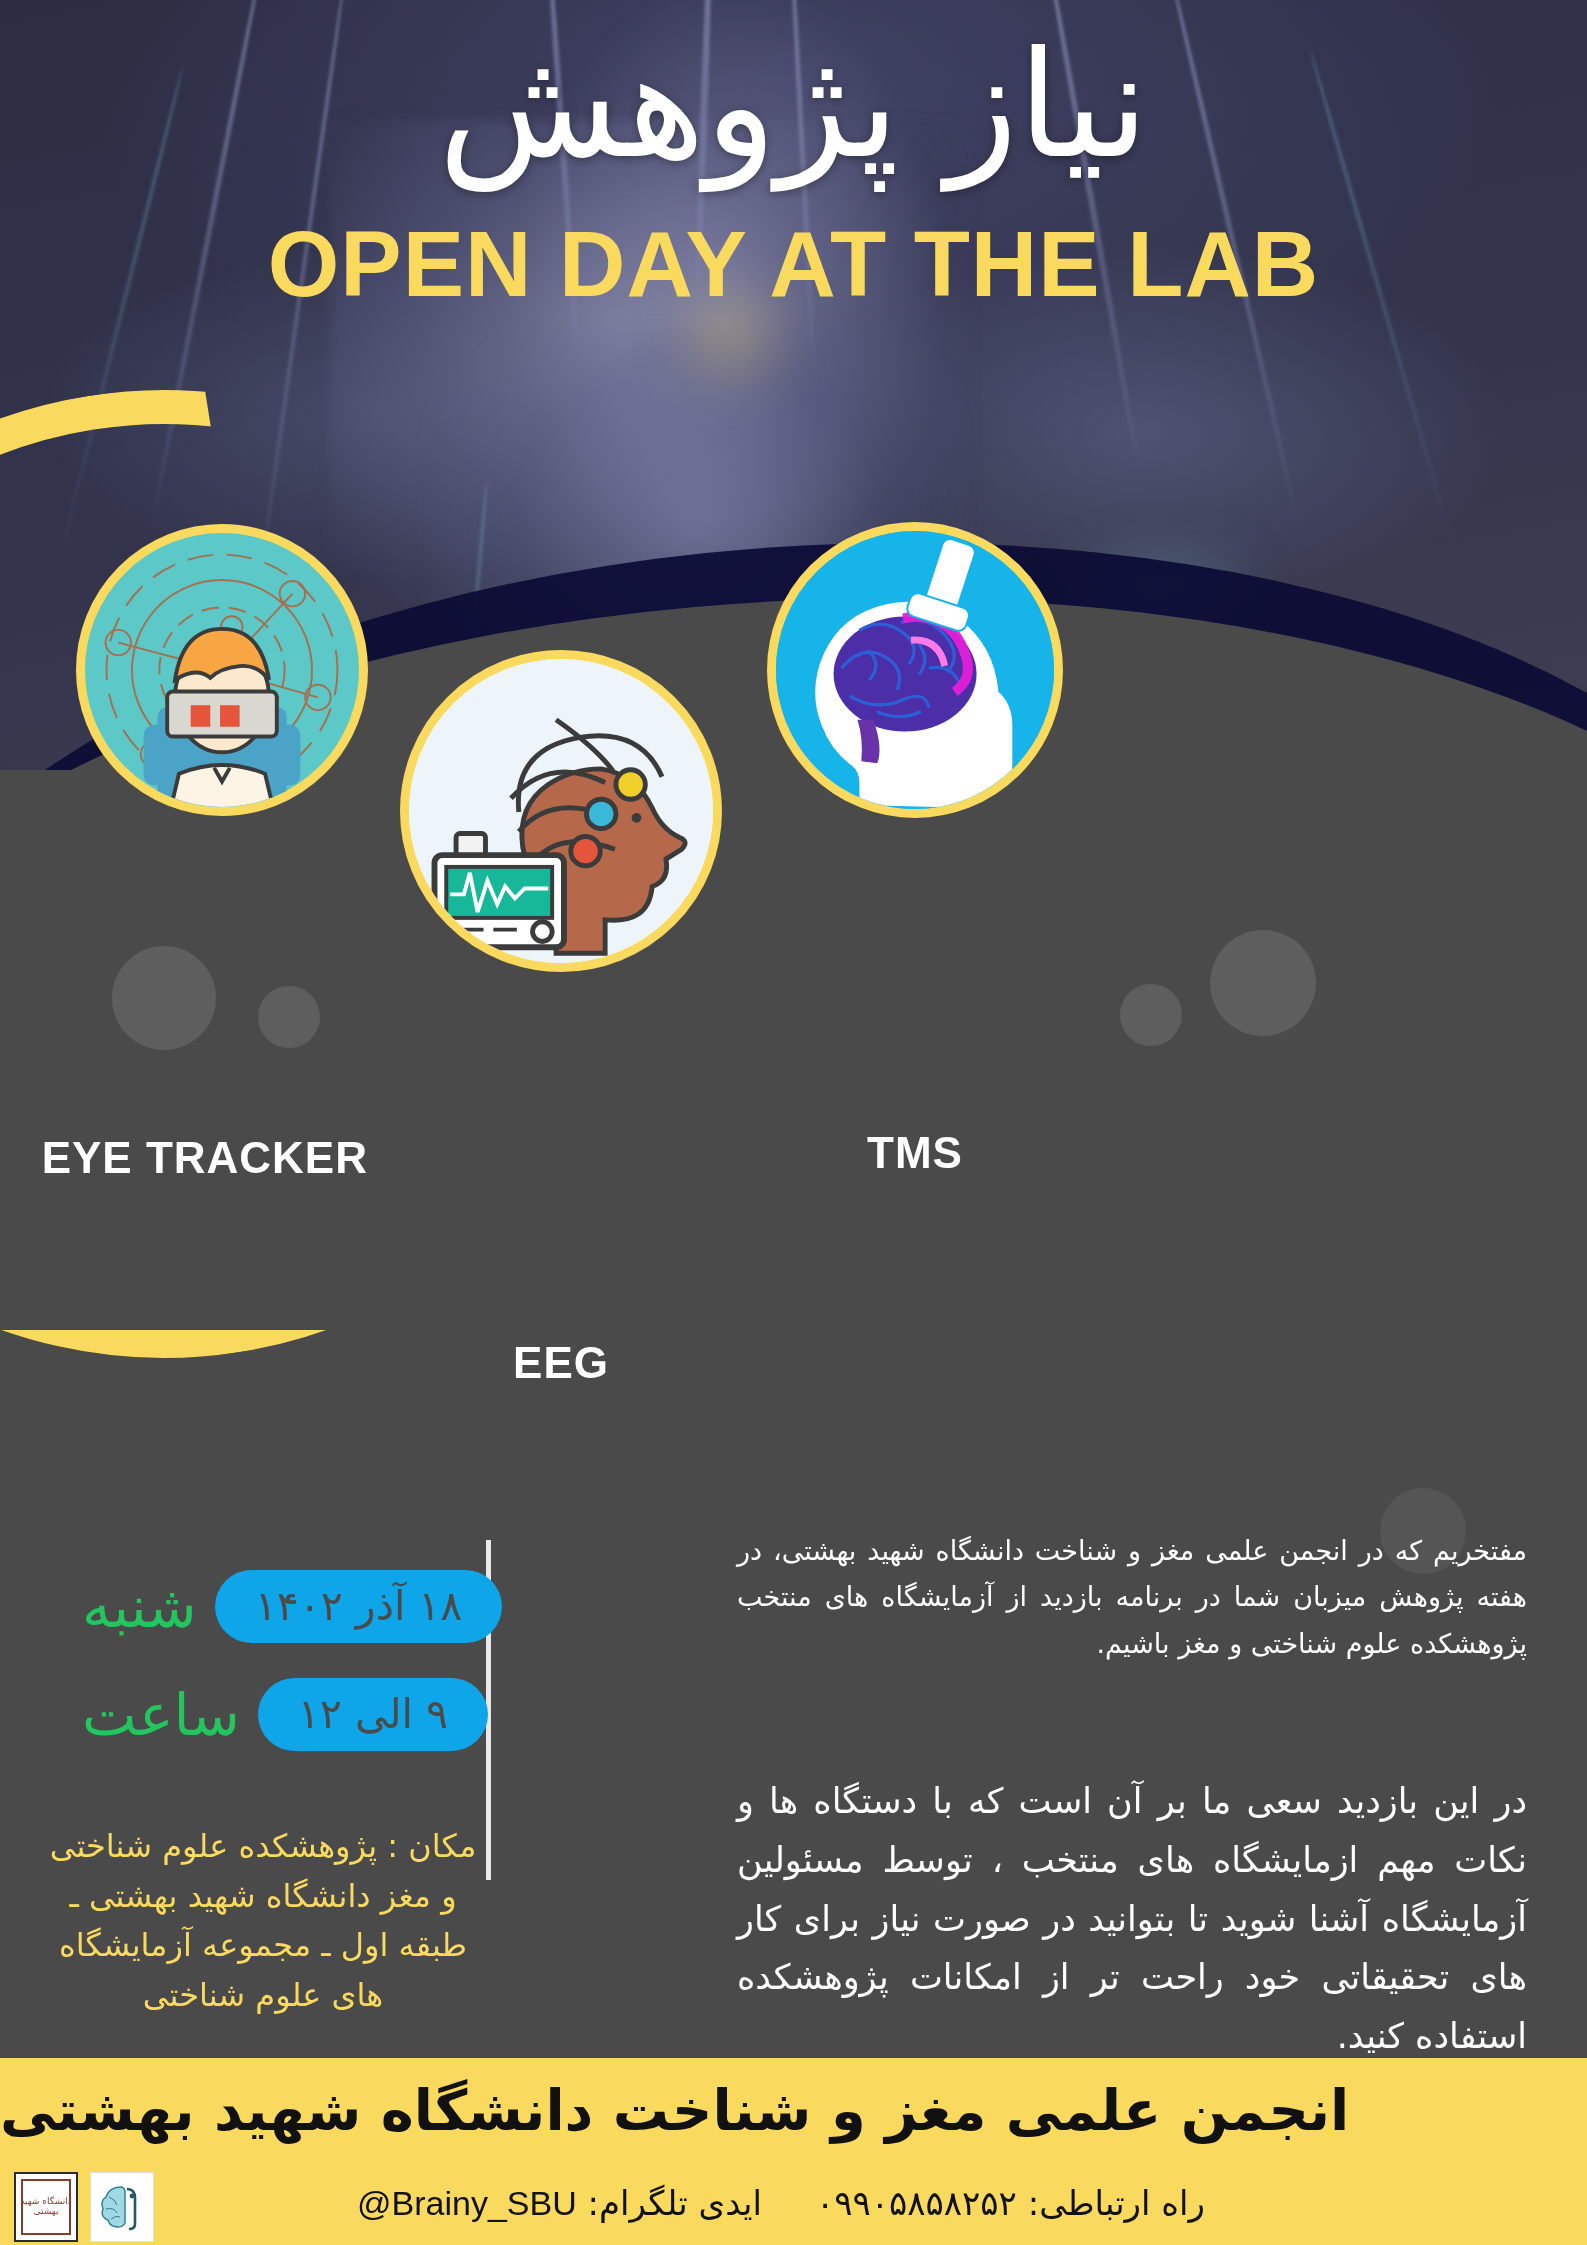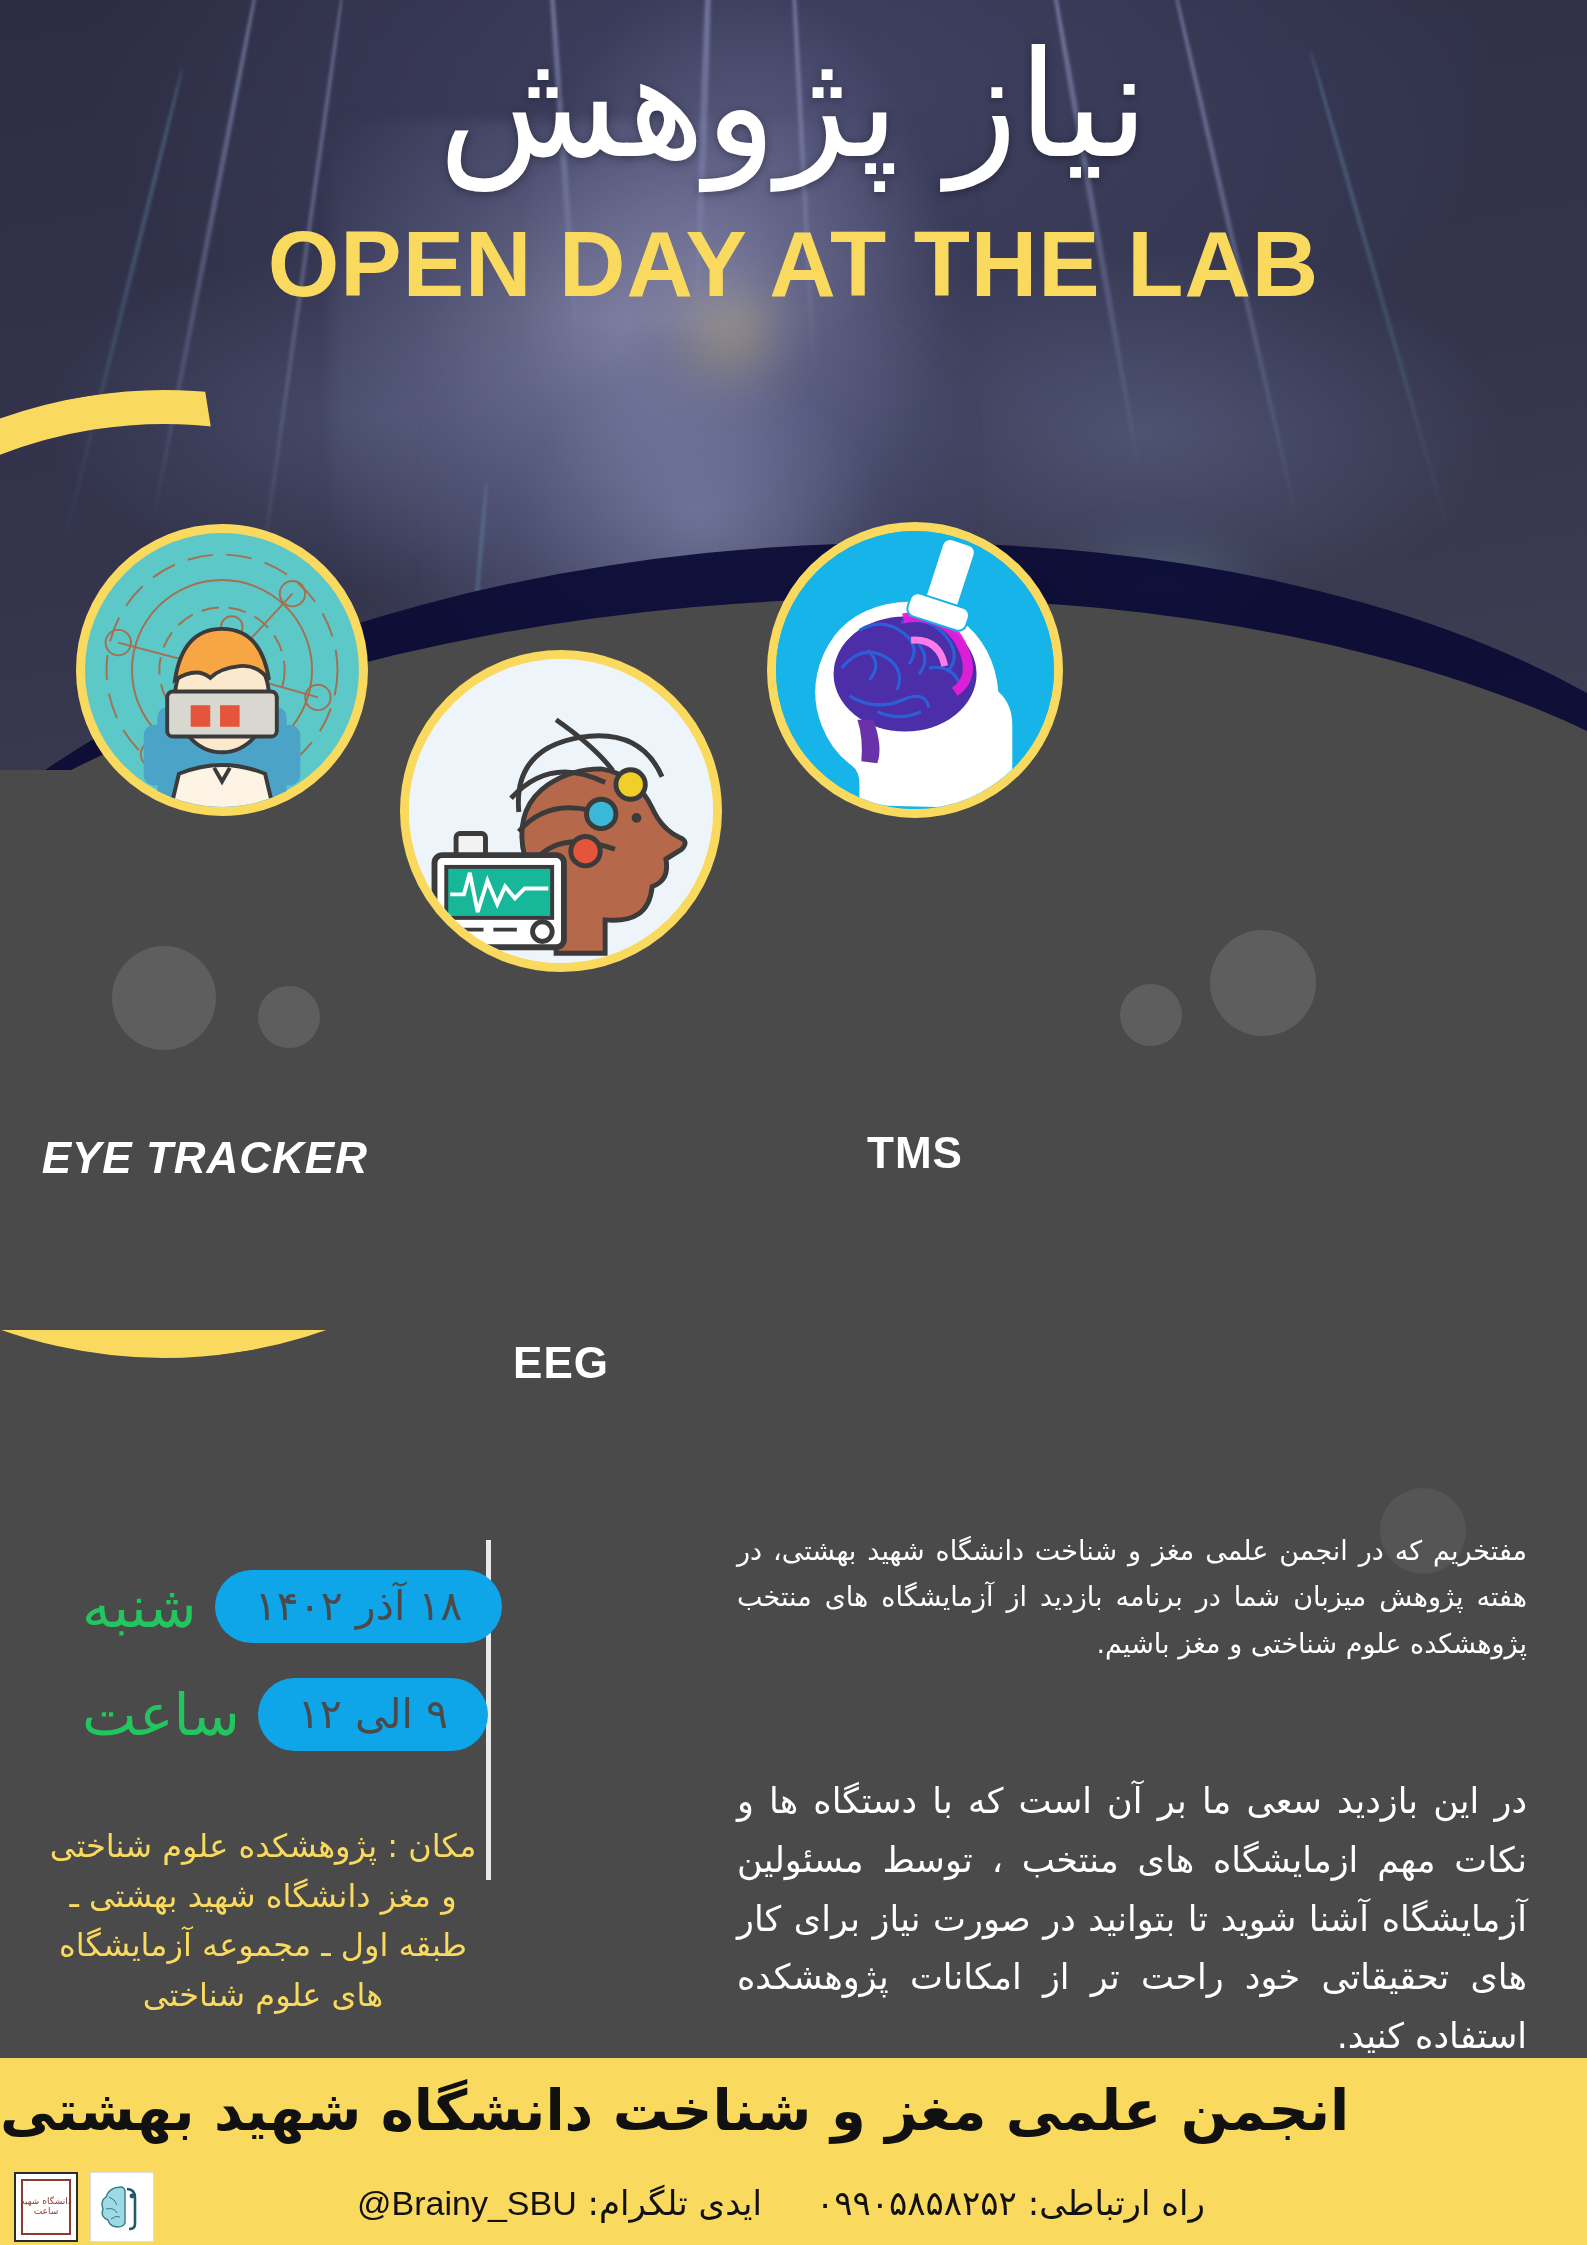--- a/index.html
+++ b/index.html
@@ -77,21 +77,21 @@
     font-family:"Liberation Sans",sans-serif;letter-spacing:1px;direction:ltr;
   }
 
   
   .circ{position:absolute;border-radius:50%;border:9px solid #fada5e;overflow:hidden;box-sizing:border-box;}
   .circ-eye{left:76px;top:524px;width:292px;height:292px;background:#5cc8c8;}
   .circ-eeg{left:400px;top:650px;width:322px;height:322px;background:#eef5fa;}
   .circ-tms{left:767px;top:522px;width:296px;height:296px;background:#16b4e8;}
 
   .lbl{position:absolute;color:#fff;font-weight:bold;font-family:"Liberation Sans",sans-serif;letter-spacing:1px;}
-  .lbl-eye{left:76px;top:1133px;width:292px;text-align:center;font-size:44px;white-space:nowrap;font-style:italic;}
+  .lbl-eye{left:76px;top:1133px;width:292px;text-align:center;font-size:44px;white-space:nowrap;}
   .lbl-eeg{left:400px;top:1338px;width:322px;text-align:center;font-size:44px;}
   .lbl-tms{left:767px;top:1128px;width:296px;text-align:center;font-size:44px;}
 
   
   .dot{position:absolute;border-radius:50%;background:#5e5e5e;}
 
   
   .divider{position:absolute;left:486px;top:1540px;width:5px;height:340px;background:#e9e9e9;}
 
   .dt-row{position:absolute;display:flex;align-items:center;justify-content:flex-end;direction:rtl;}
@@ -300,21 +300,21 @@
   <div class="contact">
     <span>راه ارتباطی:</span>
     <span>۰۹۹۰۵۸۵۸۲۵۲</span>
     &nbsp;&nbsp;&nbsp;
     <span>ایدی تلگرام:</span>
     <span class="tg">@Brainy_SBU</span>
   </div>
 
   <div class="logo1">
     <div class="sbu"></div>
-    <div class="sbu-txt">دانشگاه شهید ساعت</div>
+    <div class="sbu-txt">دانشگاه شهید بهشتی</div>
   </div>
   <div class="logo2">
     <svg class="brainlogo" viewBox="0 0 42 48">
       <path d="M20 4 q-12 0 -15 10 q-6 4 -3 12 q-3 8 5 11 q2 7 10 7 q5 0 7 -4 l0 -32 q-1 -4 -4 -4 z" fill="#9fd9e3" stroke="#2e7c8c" stroke-width="1.4"></path>
       <g stroke="#2e7c8c" stroke-width="1" fill="none">
         <path d="M8 14 q6 2 8 8"></path>
           <path d="M5 26 q8 -2 11 4"></path>
           <path d="M10 36 q5 -4 9 -2"></path>
       </g>
       <path d="M26 6 q8 0 8 9 l0 26 q0 5 -6 5" fill="none" stroke="#1f5a66" stroke-width="2.6"></path>

